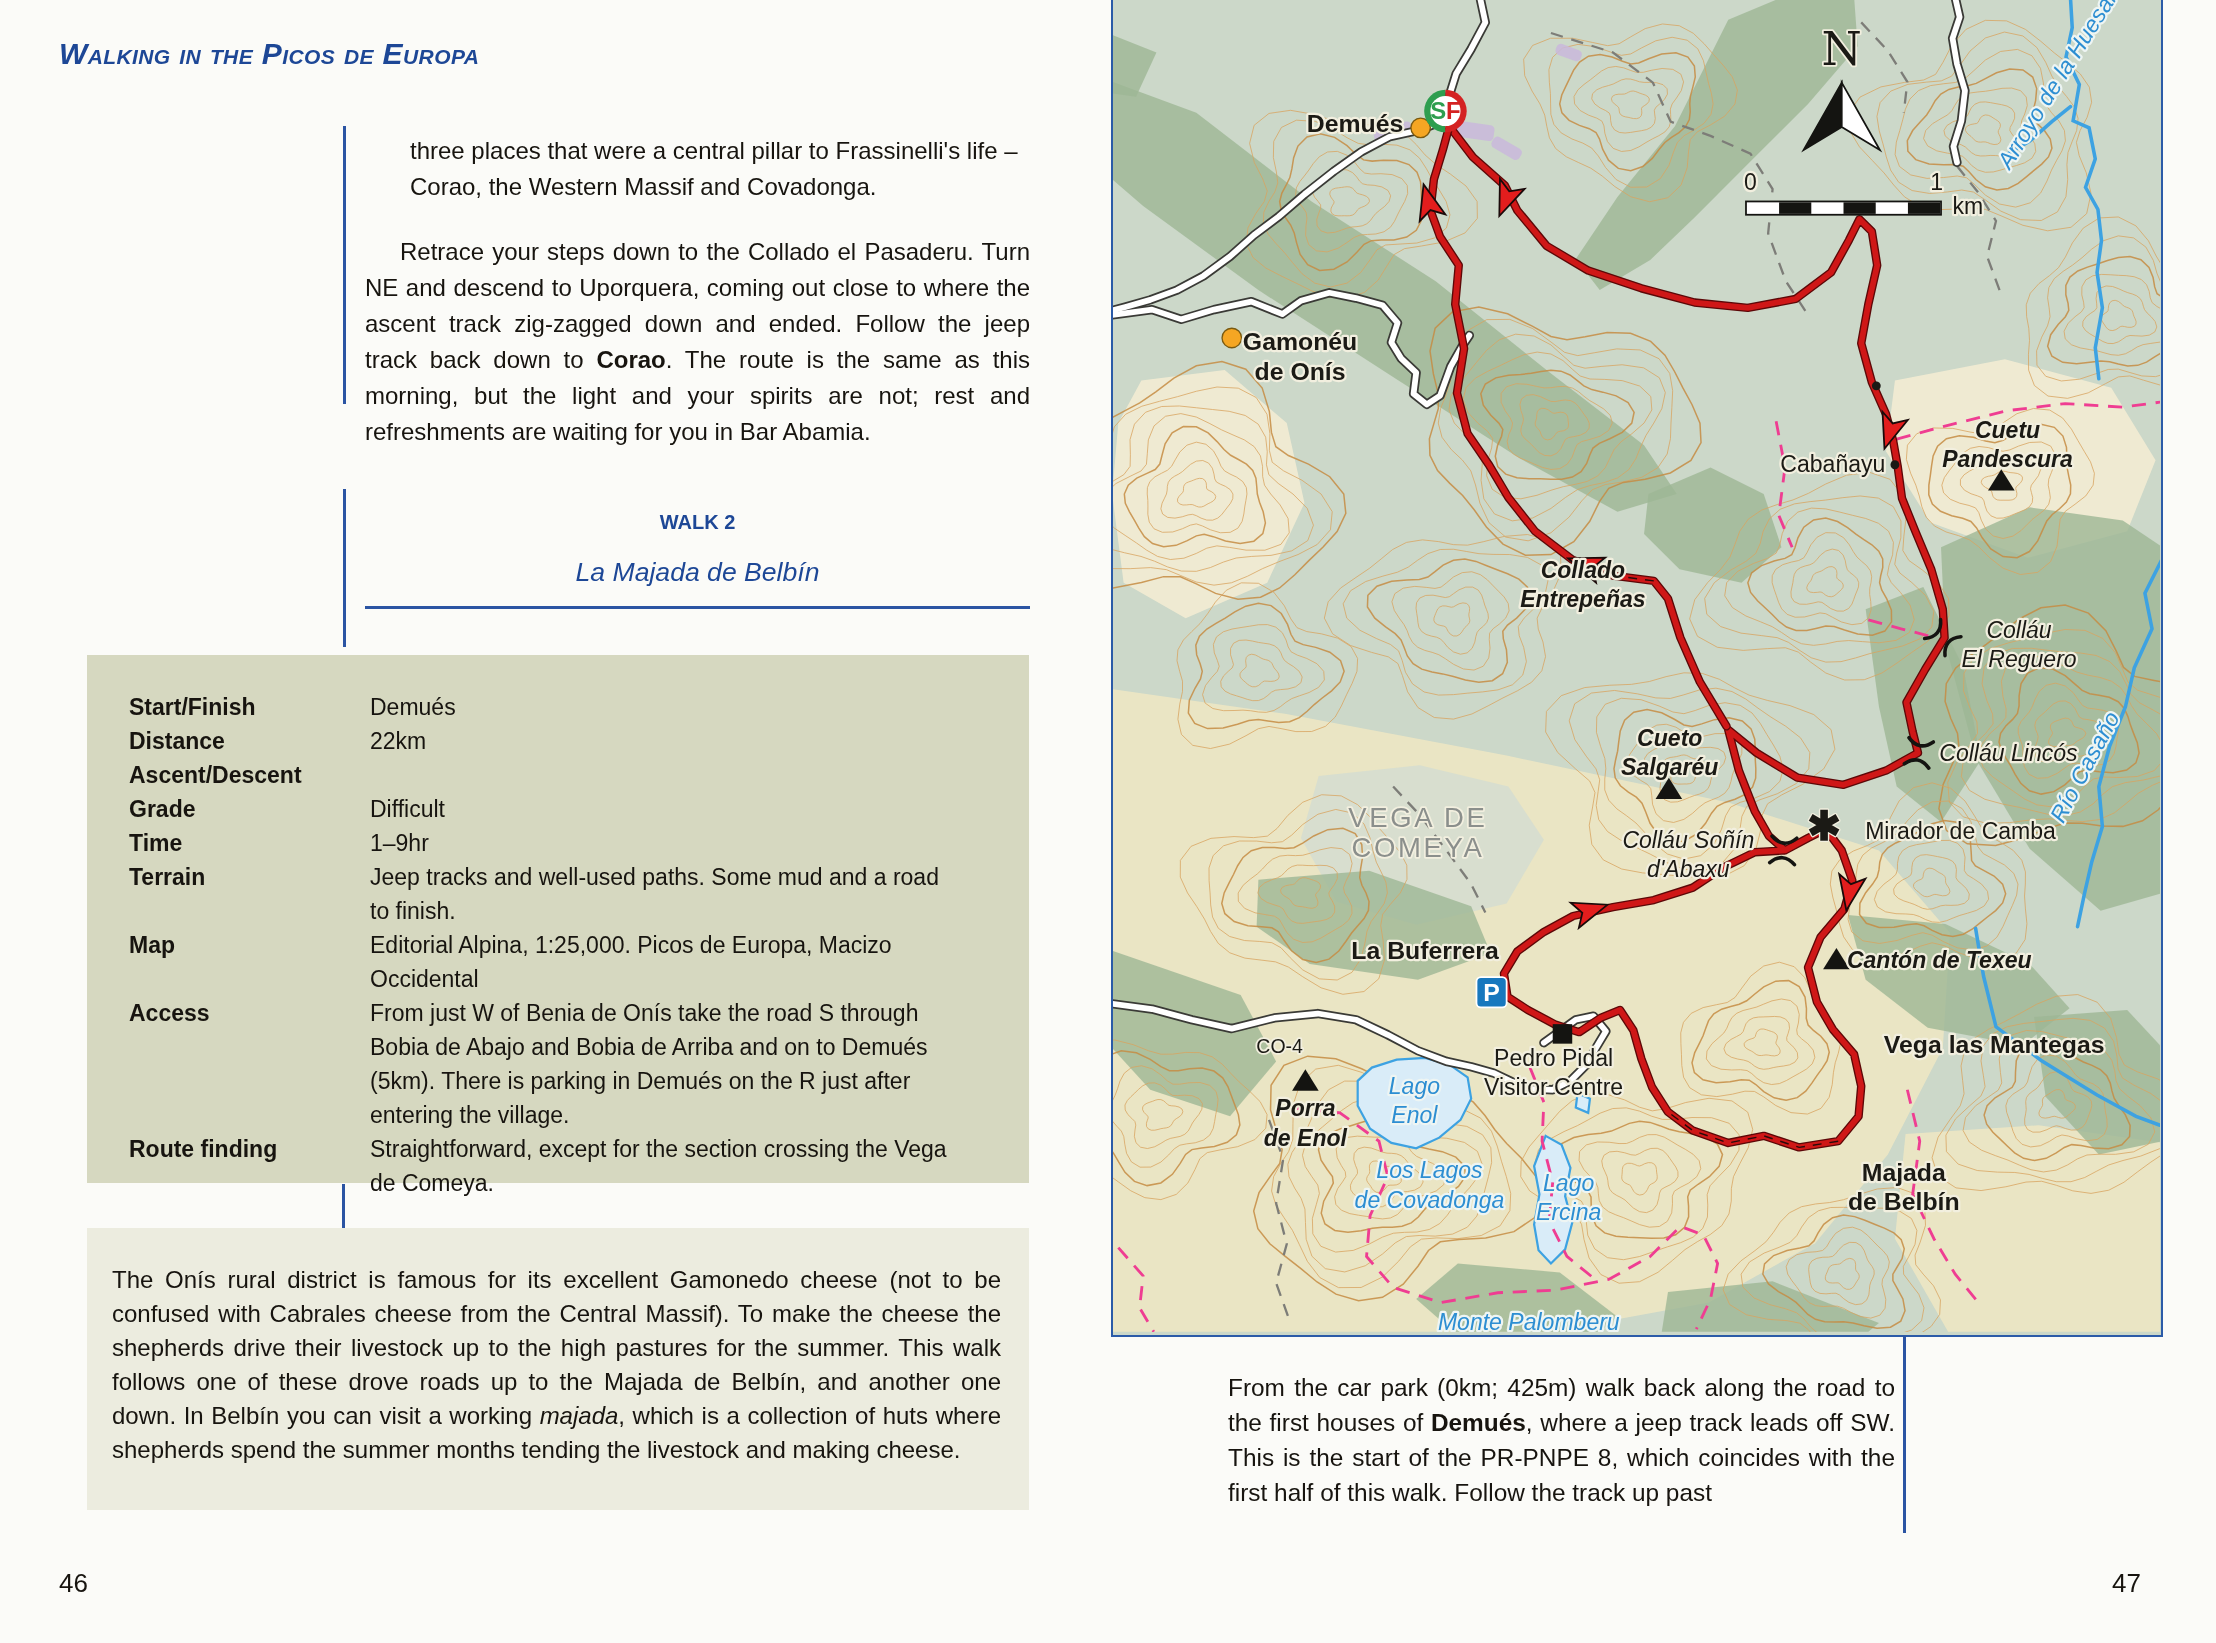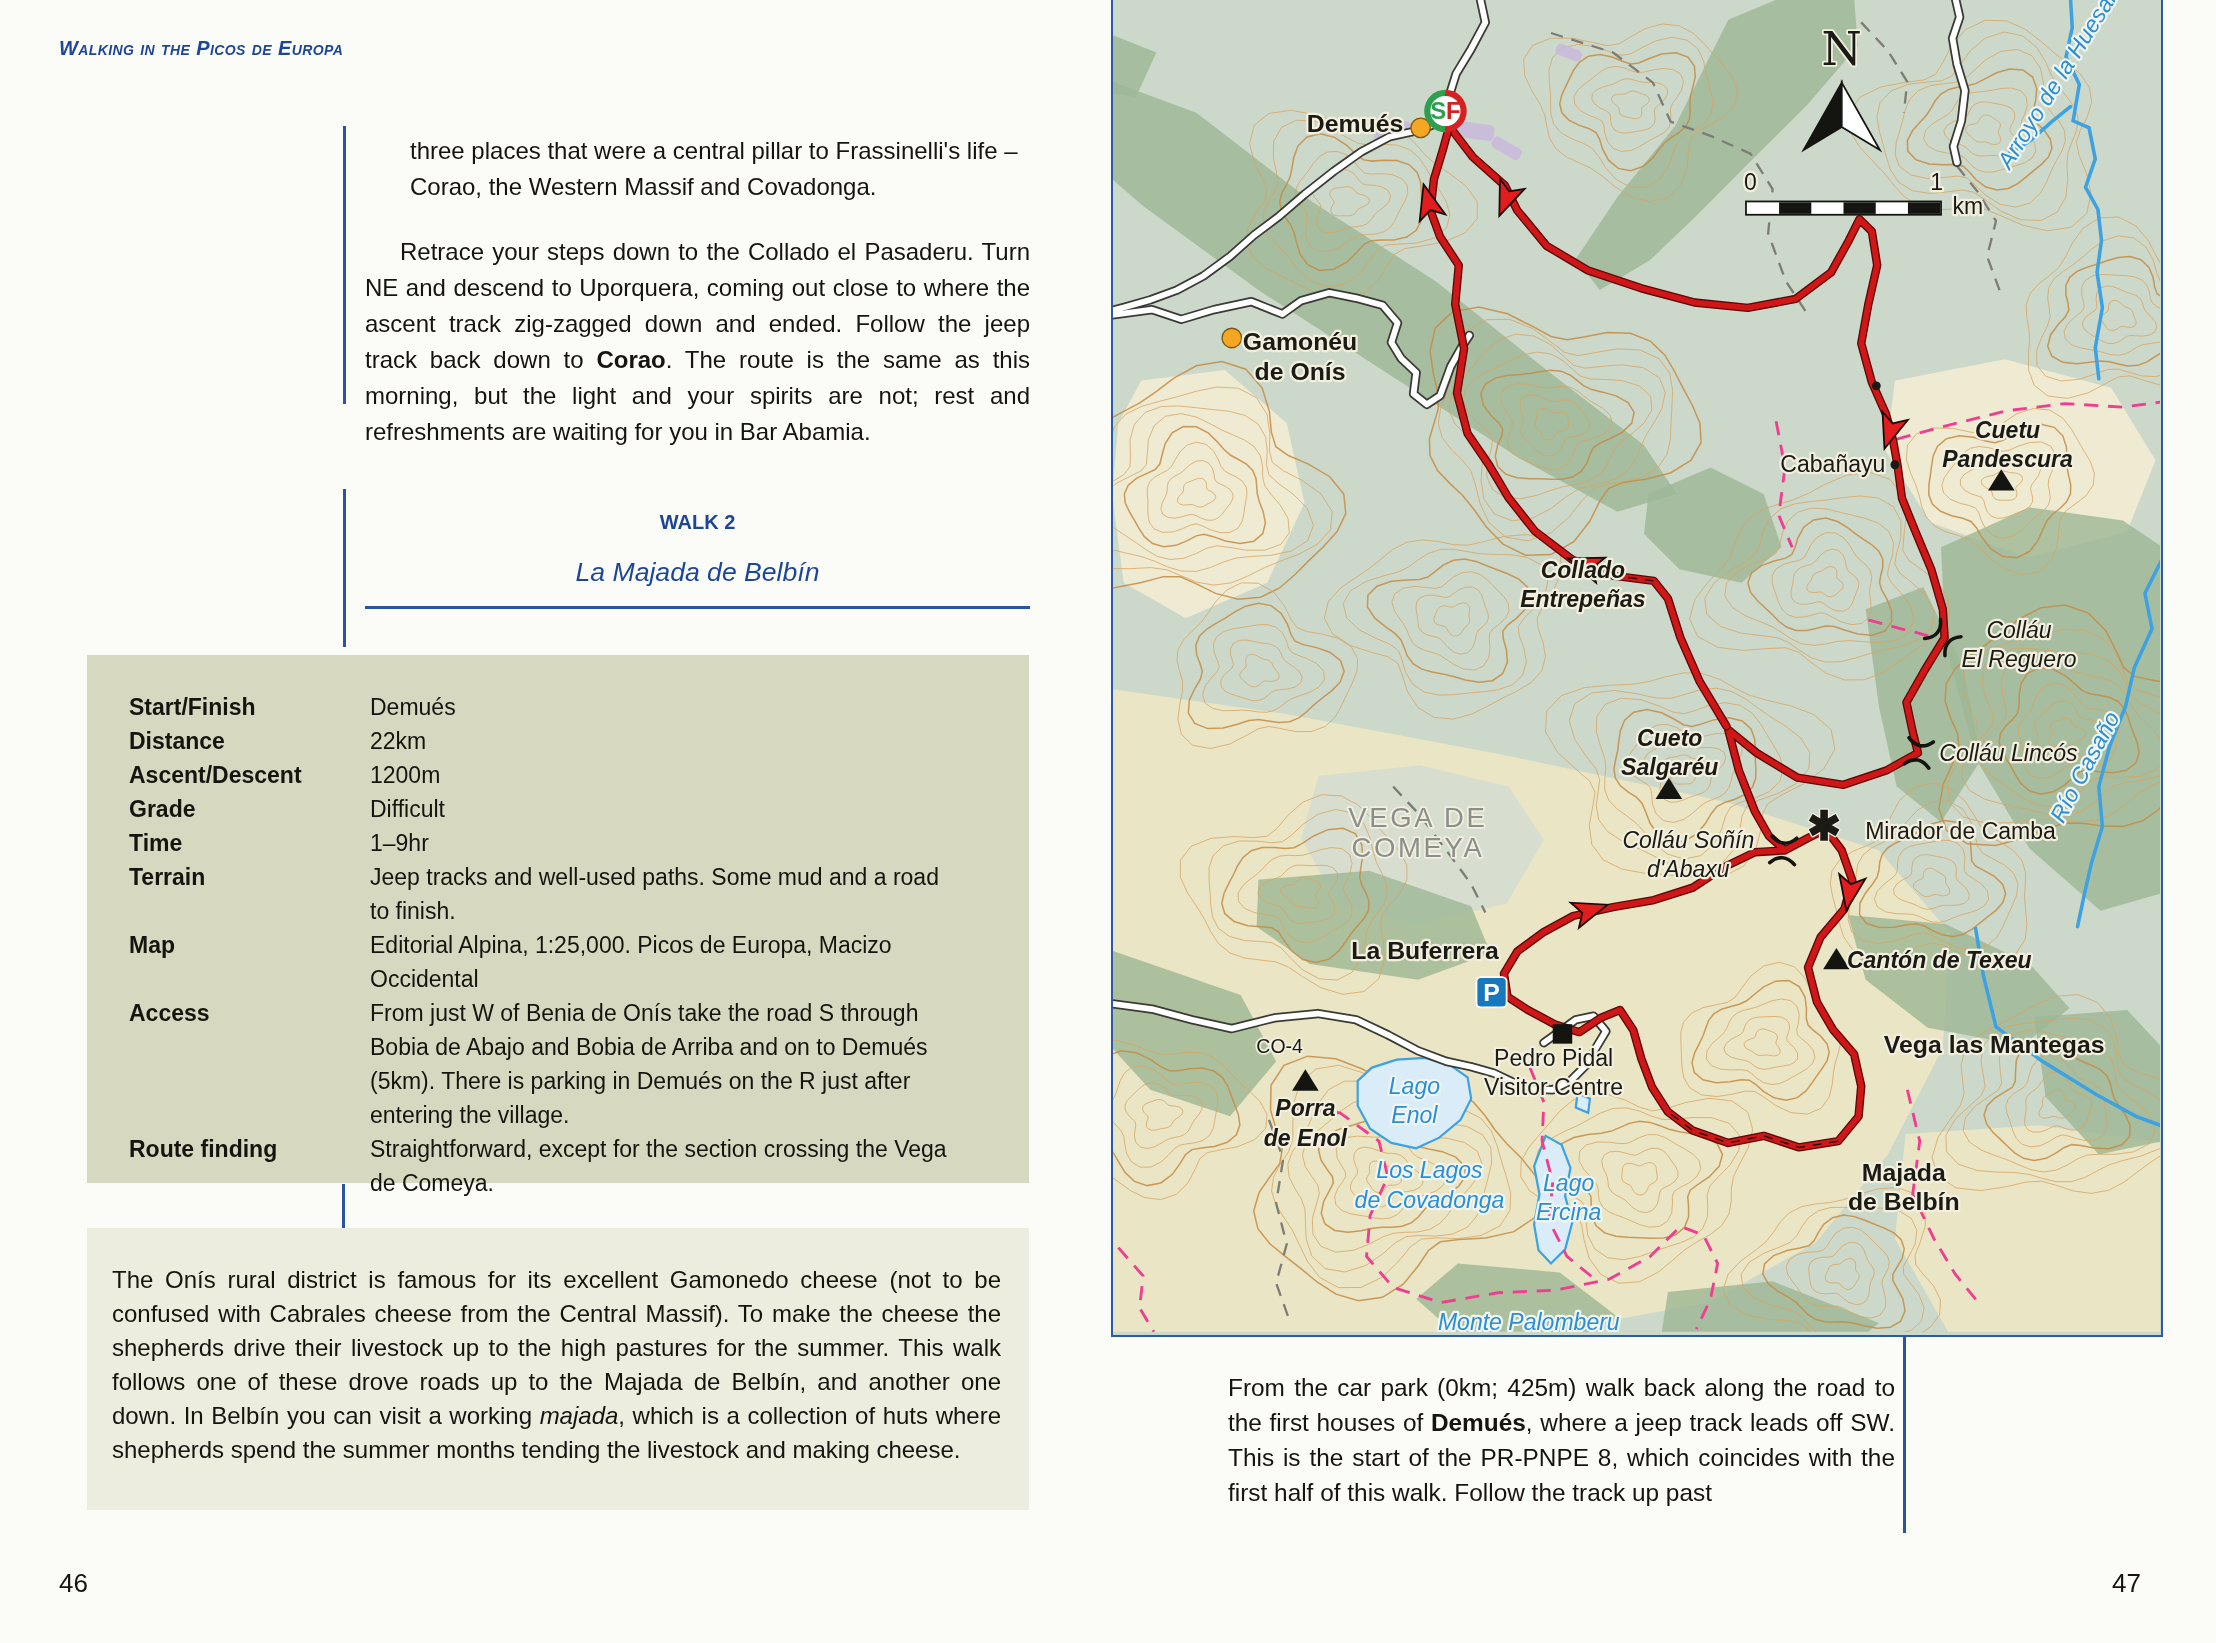--- a/index.html
+++ b/index.html
@@ -1,20 +1,20 @@
 <!DOCTYPE html>
 <html style="font-size:14px"><head>
 <meta charset="utf-8">
 <style>
   html,body{margin:0;padding:0}
   body{width:2217px;height:1644px;position:relative;background:#fbfbf8;
        font-family:"Liberation Sans",sans-serif;color:#17140f;overflow:hidden}
   .abs{position:absolute}
   .vrule{position:absolute;width:2.7px;background:#2b54a3}
-  #page-header{left:59px;top:37px;font-style:italic;font-weight:bold;font-size:20px;
+  #page-header{left:59px;top:37px;font-style:italic;font-weight:bold;font-size:30px;
        color:#1d4796;font-variant:small-caps;letter-spacing:0.4px}
   #para1{left:410px;top:133px;width:631px;font-size:24px;line-height:36px}
   #para2{left:365px;top:234px;width:665px;font-size:24px;line-height:36px;
        text-align:justify;text-indent:35px}
   #walk-heading{left:365px;top:511px;width:665px;text-align:center;
        font-weight:bold;font-size:20px;color:#1d4796}
   #walk-subheading{left:365px;top:557px;width:665px;text-align:center;
        font-style:italic;font-size:26.6px;color:#1d4796}
   #walk-rule{left:365px;top:606px;width:665px;height:2.7px;background:#2b54a3}
   #infobox{left:87px;top:655px;width:942px;height:528px;background:#d6d8c0}
@@ -65,21 +65,20 @@
       <div class="info-row">
         <div class="lbl">Start/Finish</div>
         <div class="val">Demués</div>
       </div>
       <div class="info-row">
         <div class="lbl">Distance</div>
         <div class="val">22km</div>
       </div>
       <div class="info-row">
         <div class="lbl">Ascent/Descent</div>
-        <div class="val">1200m</div>
       </div>
       <div class="info-row">
         <div class="lbl">Grade</div>
         <div class="val">Difficult</div>
       </div>
       <div class="info-row">
         <div class="lbl">Time</div>
         <div class="val">1–9hr</div>
       </div>
       <div class="info-row">

